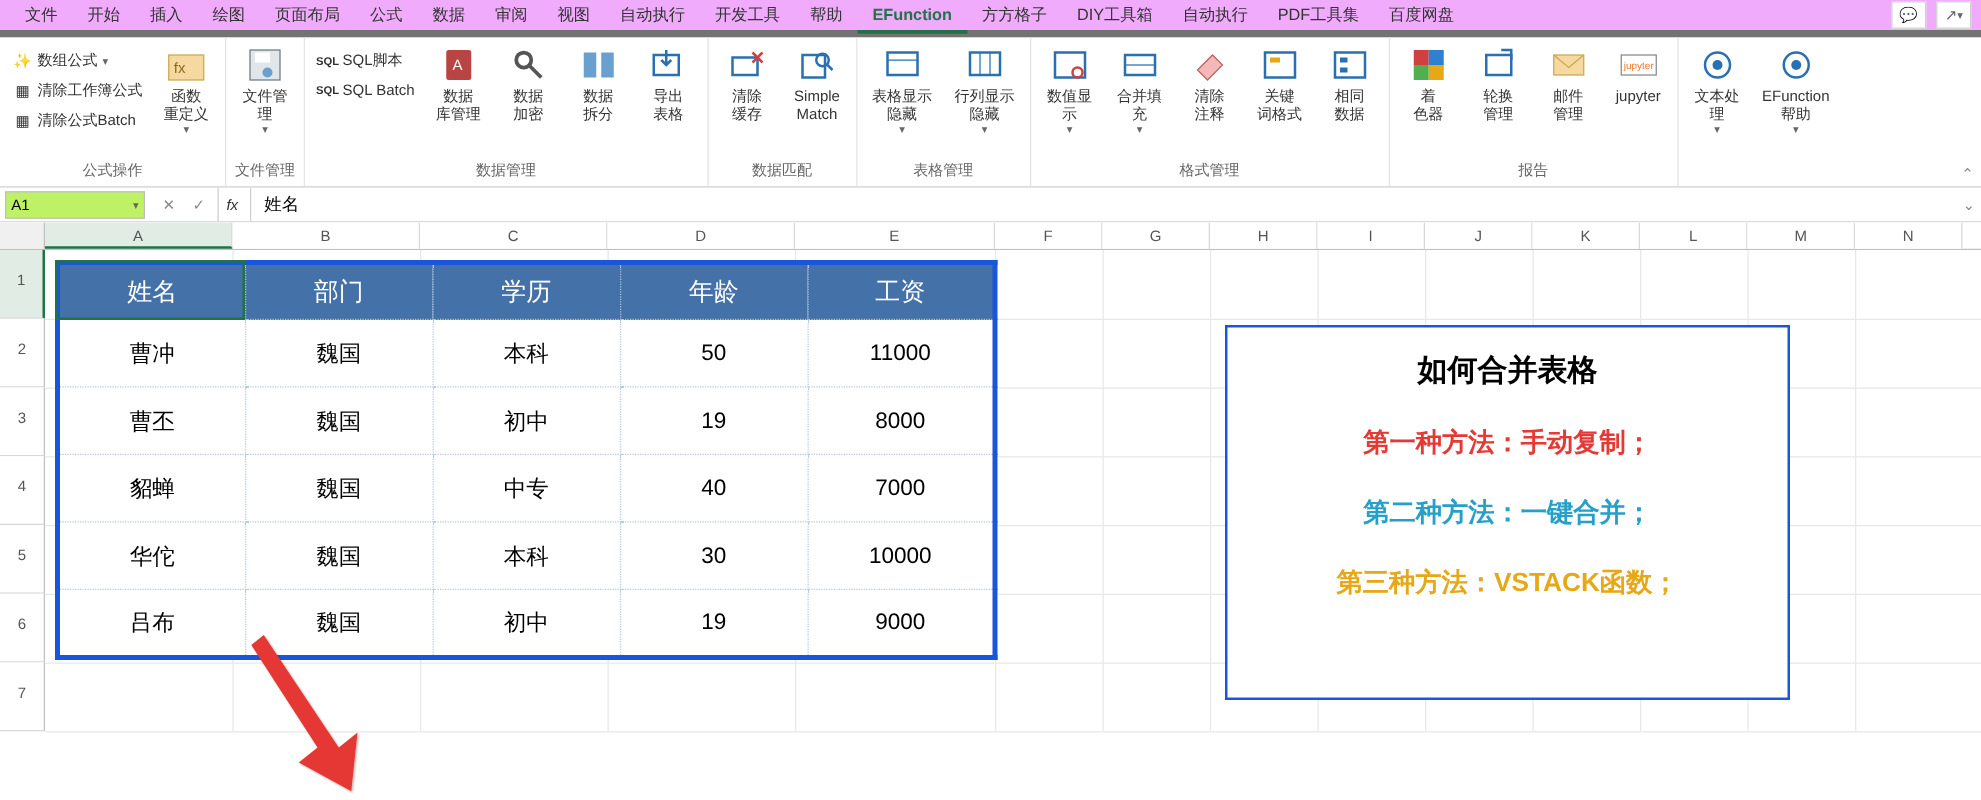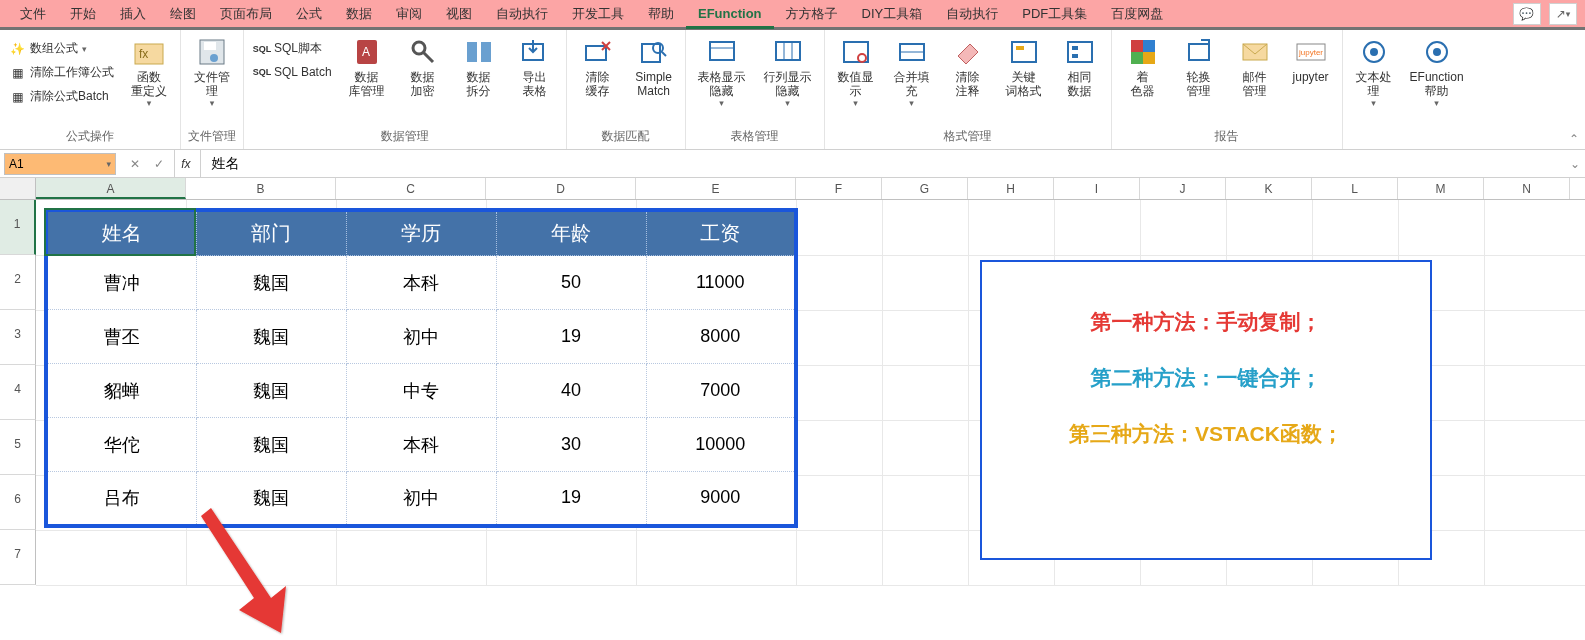--- a/index.html
+++ b/index.html
@@ -1,19 +1,19 @@
 <!DOCTYPE html>
 <html><head>
 <meta charset="utf-8">
 <style>
 * { box-sizing: border-box; margin: 0; padding: 0; }
 body { font-family: "Microsoft YaHei", sans-serif; font-size: 12px; background: #fff; overflow: hidden; width: 1585px; height: 640px; }
 
 
-.menubar { display: flex; align-items: center; height: 30px; border-bottom: 3px solid #737373; padding: 0 8px; background: #fca5a5; }
+.menubar { display: flex; align-items: center; height: 30px; border-bottom: 6px solid #737373; padding: 0 8px; background: #f0abfc; }
 .menubar .mitem { padding: 0 12px; height: 30px; line-height: 30px; color: #333; cursor: pointer; font-size: 13px; }
 .menubar .mitem.active { color: #217346; border-bottom: 3px solid #217346; font-weight: 600; }
 .menubar-right { margin-left: auto; display: flex; gap: 8px; }
 .mini-btn { width: 28px; height: 22px; border: 1px solid #d0d0d0; background: #fff; display: flex; align-items: center; justify-content: center; cursor: pointer; color: #666; }
 
 
 .ribbon { display: flex; height: 120px; border-bottom: 1px solid #d0d0d0; background: #fff; position: relative; }
 .rgroup { display: flex; flex-direction: column; align-items: center; padding: 4px 6px 0 6px; border-right: 1px solid #e4e4e4; }
 .rgroup-body { flex: 1; display: flex; align-items: flex-start; gap: 6px; }
 .rgroup-label { font-size: 12px; color: #666; padding: 3px 0 4px; text-align: center; width: 100%; }
@@ -21,21 +21,21 @@
 .rbtn-small .ricon { width: 16px; height: 16px; display: inline-flex; align-items: center; justify-content: center; }
 .stackv { display: flex; flex-direction: column; gap: 3px; padding-top: 4px; }
 .rbtn-big { display: flex; flex-direction: column; align-items: center; width: 50px; cursor: pointer; padding: 2px 2px; }
 .rbtn-big .ricon-big { width: 32px; height: 32px; display: flex; align-items: center; justify-content: center; margin-bottom: 2px; }
 .rbtn-big .rlbl { font-size: 12px; text-align: center; line-height: 14px; color: #333; }
 .rcaret { font-size: 9px; color: #666; }
 .ribbon-collapse { position: absolute; right: 6px; bottom: 3px; color: #888; cursor: pointer; font-size: 12px; }
 
 
 .fbar { display: flex; align-items: center; height: 28px; border-bottom: 1px solid #d0d0d0; background: #fff; }
-.namebox { width: 112px; height: 22px; border: 1px solid #c0c0c0; margin: 0 4px; display: flex; align-items: center; padding: 0 4px; background: #fdba74; }
+.namebox { width: 112px; height: 22px; border: 1px solid #c0c0c0; margin: 0 4px; display: flex; align-items: center; padding: 0 4px; background: #bef264; }
 .namebox .nbcaret { margin-left: auto; color: #666; font-size: 9px; }
 .fx-btns { display: flex; gap: 6px; padding: 0 6px; color: #888; border-right: 1px solid #d0d0d0; height: 100%; align-items: center; }
 .fx-btns span { cursor: pointer; padding: 0 4px; }
 .fx-label { font-style: italic; color: #333; padding: 0 10px 0 6px; border-right: 1px solid #d0d0d0; height: 100%; display: flex; align-items: center; }
 .fx-input { flex: 1; padding: 0 10px; font-size: 14px; display: flex; align-items: center; }
 .fx-expand { width: 20px; text-align: center; color: #888; cursor: pointer; }
 
 
 .grid-wrap { position: relative; height: 462px; overflow: hidden; background: #fff; }
 .col-headers { display: flex; height: 22px; border-bottom: 1px solid #c0c0c0; background: #fff; }
@@ -499,20 +499,21 @@
       <svg class="arrow-svg" viewBox="0 0 120 140">
         <defs>
             <filter id="sh">
               <feDropShadow dx="1" dy="1" stdDeviation="1" flood-opacity="0.3"></feDropShadow>
             </filter>
           </defs>
         <path d="M20 10 L80 100 L95 88 L90 135 L48 112 L63 100 L10 18 Z" fill="#e53935" filter="url(#sh)"></path>
       </svg>
 
       <div class="notebox">
+        <div class="nb-title">如何合并表格</div>
         <div class="nb-line nb-red">第一种方法：手动复制；</div>
         <div class="nb-line nb-teal">第二种方法：一键合并；</div>
         <div class="nb-line nb-gold">第三种方法：VSTACK函数；</div>
       </div>
 
     </div>
   </div>
 </div>
 
 </body></html>

